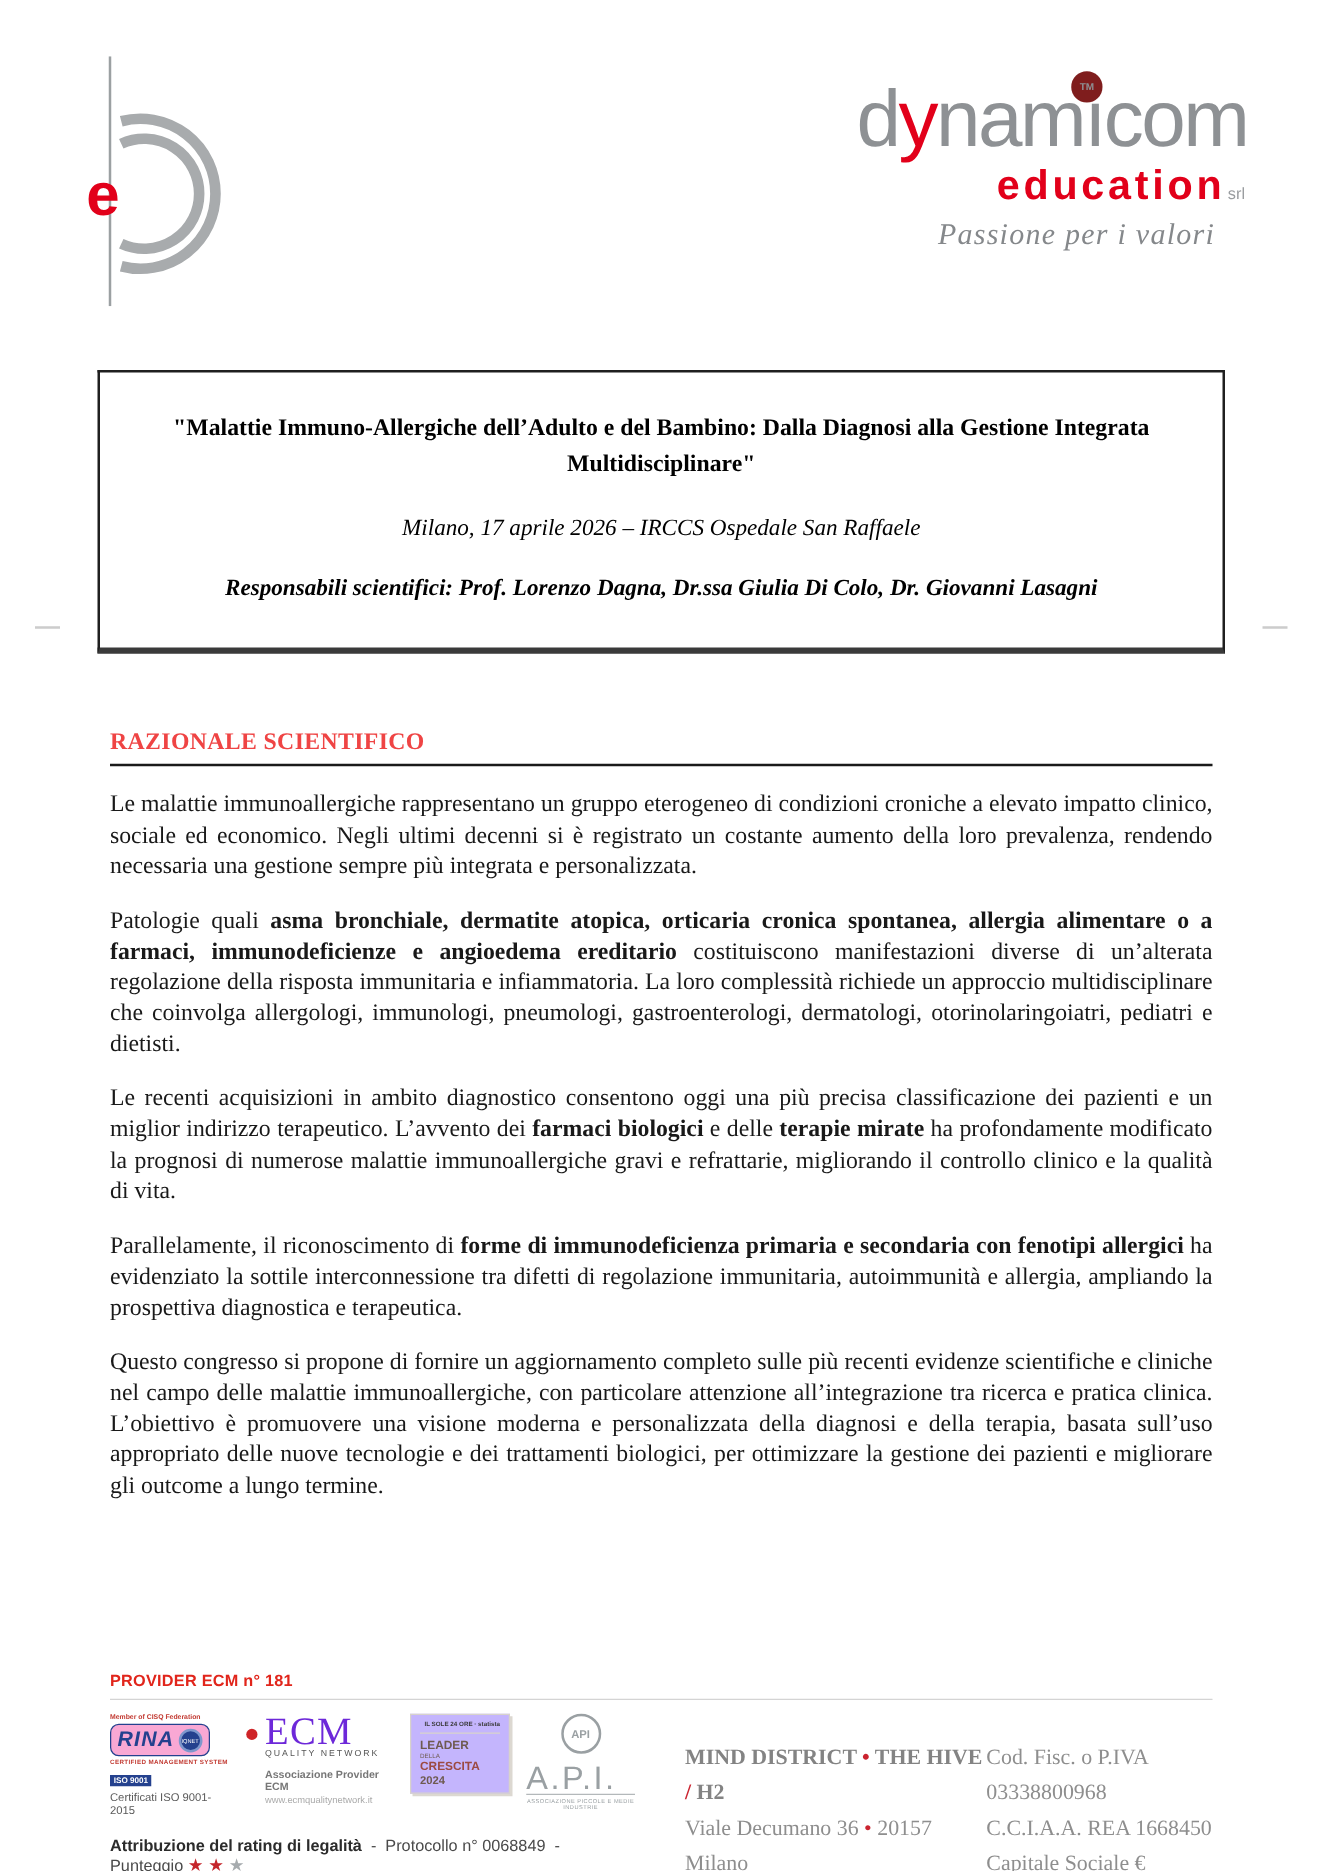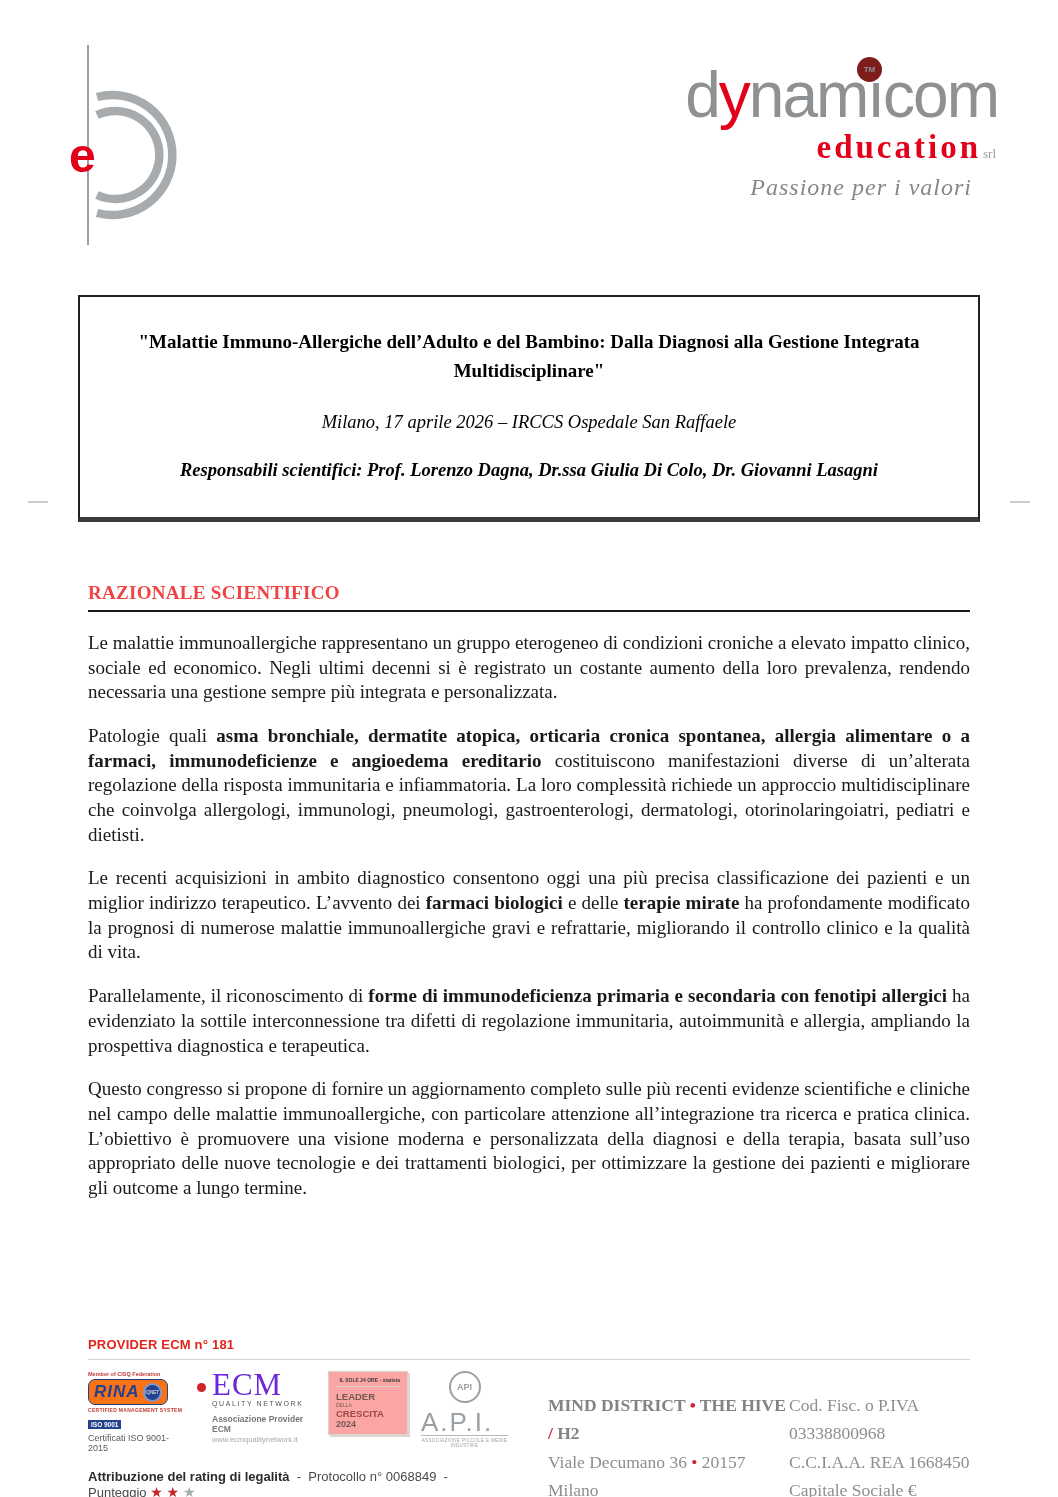--- a/index.html
+++ b/index.html
@@ -14,21 +14,21 @@
   .header { display:flex; justify-content:space-between; align-items:flex-start; padding:45px 60px 0 88px; }
   .e-logo { margin-left:-30px; }
   .dyn-logo { display:flex; flex-direction:column; align-items:flex-end; margin-top:18px; }
   .dyn-word { position:relative; font-family:"Liberation Sans", sans-serif; font-size:64px; line-height:1;
               letter-spacing:-2px; color:#8e9194; }
   .dyn-word span { color:#8e9194; }
   .dyn-word span.red { color:#e2001a; }
   .tm-dot { position:absolute; top:-6px; right:116px; width:25px; height:25px; border-radius:50%;
             background:#7f1d1d; color:#ffffff; display:flex; align-items:center; justify-content:center;
             font-family:"Liberation Sans", sans-serif; font-size:8px; font-weight:bold; letter-spacing:0; }
-  .edu-row { margin-top:2px; margin-right:2px; font-family:Liberation Serif, serif;text-align:right; }
+  .edu-row { margin-top:2px; margin-right:2px; font-family:Liberation Sans, sans-serif;text-align:right; }
   .edu-word { color:#e2001a; font-weight:bold; font-size:33px; letter-spacing:3px; }
   .edu-srl { color:#9a9da0; font-size:13px; margin-left:2px; }
   .tagline { margin-top:8px; margin-right:26px; font-style:italic; font-size:24px; color:#85888b; letter-spacing:1px;text-align:right; }
 
   
   .title-box {
     margin:46px 78px 0 78px; border:2px solid #1f1f1f; border-bottom:5px solid #3a3a3a;
     padding:30px 28px 36px 28px; text-align:center; color:#000;
   }
   .tb-line1 { font-size:19px; font-weight:bold; line-height:1.55; }
@@ -49,37 +49,37 @@
   .footer { position:absolute; left:88px; right:88px; top:1337px; font-family:"Liberation Sans", sans-serif; }
   .provider { color:#e1251b; font-size:13px; font-weight:bold; letter-spacing:0.2px; }
   .footer-divider { margin-top:7px; height:1px; background:#d4d4d4; }
   .footer-cols { display:flex; margin-top:11px; }
   .logos-col { width:420px; flex:none; }
   .logos-row { display:flex; align-items:flex-start; gap:13px; }
 
   .rina { width:96px; flex:none; font-family:"Liberation Sans", sans-serif; }
   .rina-member { color:#c23a32; font-size:5.5px; font-weight:bold; }
   .rina-box { display:inline-flex; align-items:center; gap:3px; border:1.5px solid #24418e; border-radius:7px;
-              padding:2px 5px; margin-top:2px; background:#f97316; }
+              padding:2px 5px; margin-top:2px; background:#f9a8d4; }
   .rina-name { color:#24418e; font-weight:bold; font-size:17px; font-style:italic; letter-spacing:1px; }
   .rina-circle { width:19px; height:19px; border-radius:50%; background:#24418e; border:2px solid #7e97cc;
                  color:#fff; font-size:4.5px; display:flex; align-items:center; justify-content:center; text-align:center; }
   .rina-cert { color:#c23a32; font-size:5px; font-weight:bold; margin-top:2px; letter-spacing:0.3px; }
   .rina-iso { display:inline-block; background:#24418e; color:#fff; font-size:6.5px; font-weight:bold;
               padding:1px 3px; margin-top:1px; }
   .rina-line { color:#5a5a5a; font-size:9px; margin-top:2px; }
 
   .ecm { display:flex; gap:6px; width:118px; flex:none; }
   .ecm-dot { width:9px; height:9px; background:#cf2428; border-radius:50%; margin-top:12px; flex:none; }
   .ecm-name { font-family:"Liberation Serif", serif; font-size:31px; line-height:0.9; color:#6d28d9; letter-spacing:1px; }
   .ecm-sub { font-size:7px; letter-spacing:1.6px; color:#555; margin-top:1px; }
   .ecm-l1 { font-size:8.5px; font-weight:bold; color:#777; margin-top:7px; }
   .ecm-l2 { font-size:7.5px; color:#aaa; margin-top:1px; }
 
-  .crescita { width:80px; flex:none; background:#fca5a5; border:1px solid #d8d3cb; padding:5px 7px;
+  .crescita { width:80px; flex:none; background:#c4b5fd; border:1px solid #d8d3cb; padding:5px 7px;
               box-shadow:2px 2px 0 #dcd8d1; }
   .cr-brands { font-size:5px; color:#3b3b3b; font-weight:bold; text-align:right; border-bottom:1px solid #d8d3cb; padding-bottom:3px; }
   .cr-l1 { margin-top:4px; font-size:9.5px; font-weight:bold; color:#6e5a50; }
   .cr-l2 { font-size:5px; color:#6e5a50; }
   .cr-l3 { font-size:9.5px; font-weight:bold; color:#9c4a42; }
   .cr-l4 { font-size:9px; font-weight:bold; color:#6e5a50; }
 
   .api { display:flex; align-items:center; gap:6px; color:#9aa0a3;flex-direction:column; }
   .api-stamp { width:32px; height:32px; border:2px solid #9aa0a3; border-radius:50%; flex:none;
                display:flex; align-items:center; justify-content:center; font-size:9px; font-weight:bold; }

